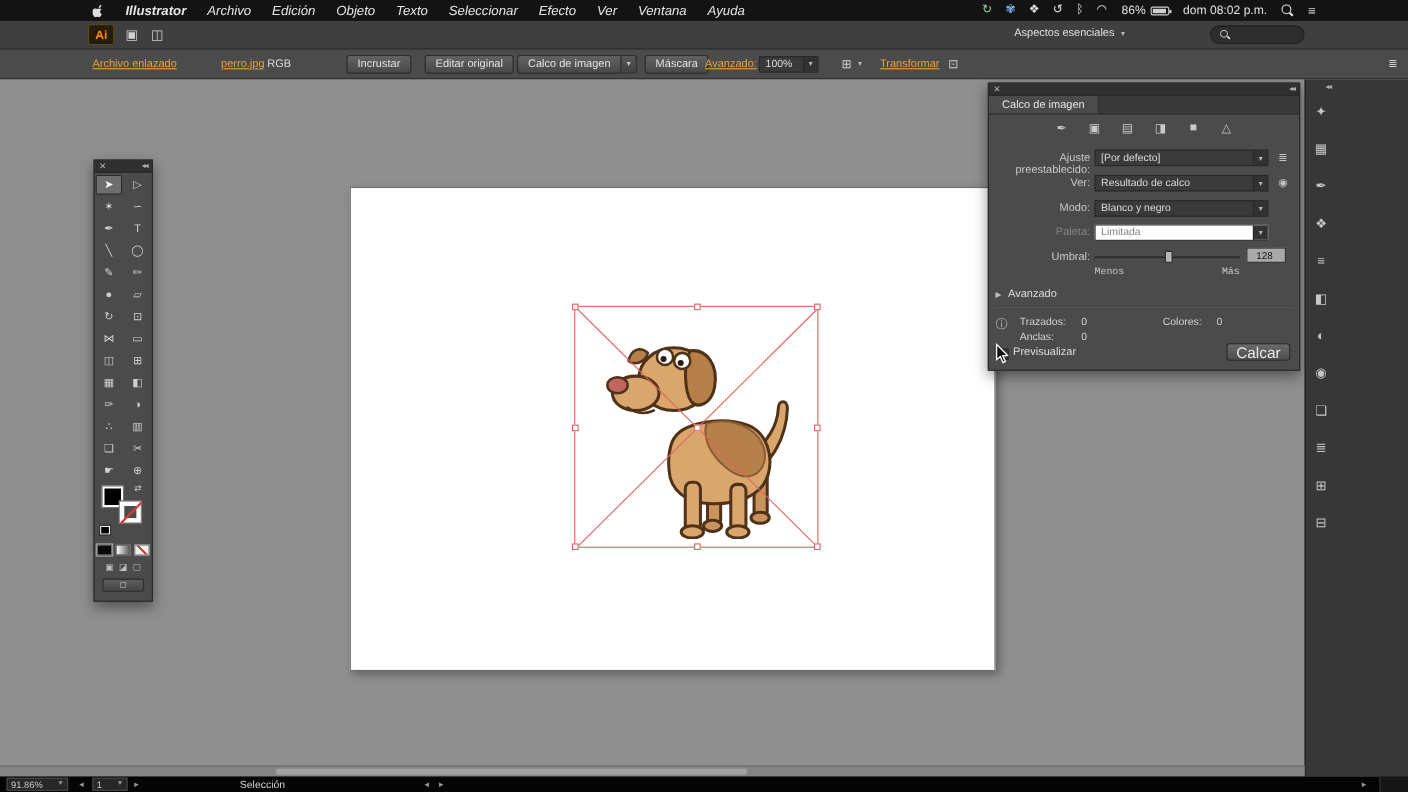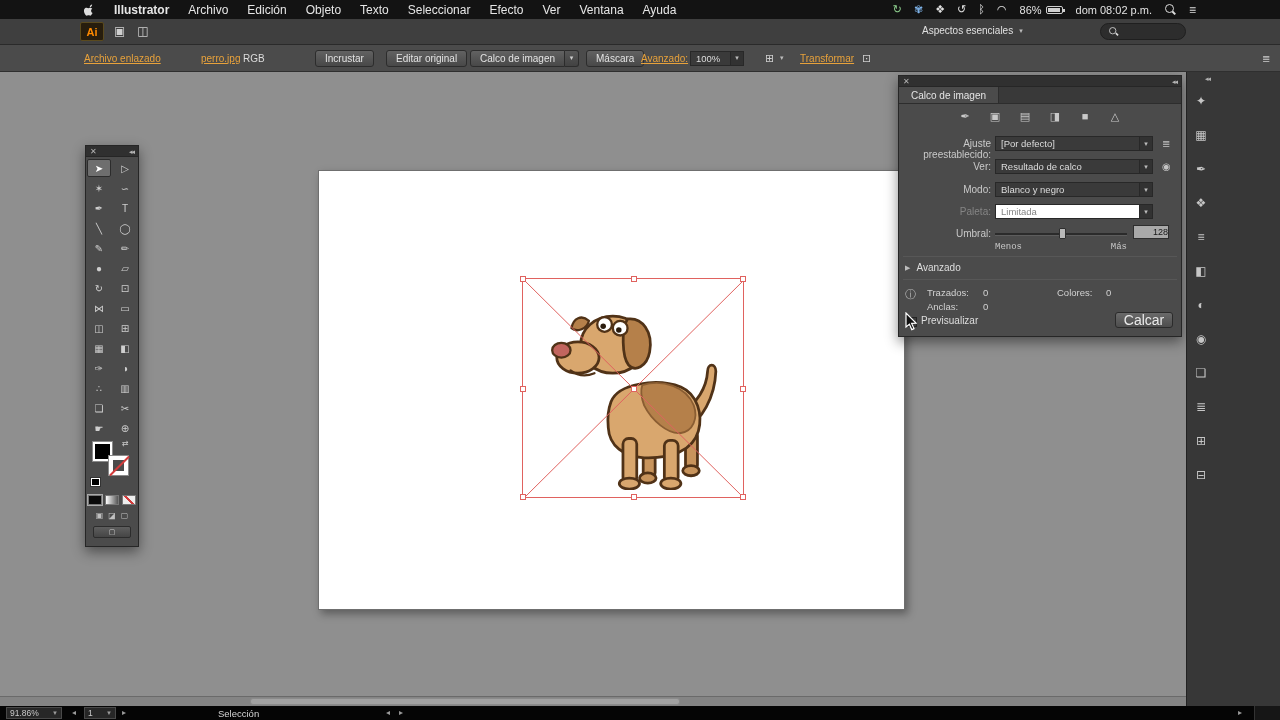--- a/index.html
+++ b/index.html
@@ -6,21 +6,21 @@
   html,body{width:1280px;height:720px;overflow:hidden;background:#000;
     font-family:"Liberation Sans","DejaVu Sans",sans-serif;}
   #screen{position:absolute;left:0;top:0;width:1280px;height:720px;background:#000;overflow:hidden;}
 
   
   .menubar{position:absolute;left:0;top:0;width:1280px;height:19px;background:#131313;
     display:flex;align-items:center;color:#e6e6e6;font-size:12px;padding:0 84px;}
   .menu-left{display:flex;align-items:center;gap:19px;flex:1;min-width:0;}
   .apple{display:inline-flex;align-items:center;}
   .app-name{font-weight:bold;}
-  .menu-item{white-space:nowrap;cursor:default;}
+  .menu-item{white-space:nowrap;cursor:default;font-style:italic;}
   .menu-right{display:flex;align-items:center;gap:13px;font-size:11px;color:#e2e2e2;}
   .mstatus-icon{font-size:11px;line-height:1;}
   .battery-wrap{display:inline-flex;align-items:center;gap:4px;font-size:11px;}
   .battery-icon{display:inline-block;width:17px;height:8px;border:1px solid #cfcfcf;border-radius:2px;position:relative;}
   .battery-icon::before{content:"";position:absolute;left:1px;top:1px;bottom:1px;width:80%;background:#cfcfcf;}
   .battery-icon::after{content:"";position:absolute;right:-3px;top:2px;width:2px;height:3px;background:#cfcfcf;}
   .mag{position:relative;width:11px;height:11px;display:inline-block;}
   .mag::before{content:"";position:absolute;left:0;top:0;width:7px;height:7px;border:1.5px solid #ddd;border-radius:50%;}
   .mag::after{content:"";position:absolute;left:7.5px;top:8px;width:4px;height:1.5px;background:#ddd;transform:rotate(45deg);}
   .nc-icon{font-size:12px;color:#ddd;}
@@ -99,21 +99,21 @@
   .trace-body{position:relative;height:231px;}
   .tp-icons{position:absolute;left:0;right:0;top:4px;display:flex;justify-content:center;gap:10px;}
   .tpreset{width:20px;height:16px;display:flex;align-items:center;justify-content:center;color:#c9c9c9;font-size:11px;}
   .tp-label{position:absolute;left:0;width:92px;text-align:right;font-size:10px;color:#c9c9c9;}
   .tp-label.dim{color:#858585;}
   .tp-dd{position:absolute;left:96px;width:158px;}
   .tp-side-icon{position:absolute;left:263px;font-size:10px;color:#c5c5c5;}
   .slider-track{position:absolute;left:96px;top:129px;width:132px;height:3px;background:#2b2b2b;border-bottom:1px solid #5d5d5d;}
   .slider-thumb{position:absolute;left:160px;top:124px;width:7px;height:11px;background:#b8b8b8;border:1px solid #2e2e2e;border-radius:1px;}
   .tp-valuebox{position:absolute;left:234px;top:121px;width:36px;height:14px;background:#a9a9a9;border:1px solid #2e2e2e;
-    color:#161616;font-size:9px;display:flex;align-items:center;justify-content:flex-end;padding:0 0;}
+    color:#161616;font-size:9px;display:flex;align-items:center;justify-content:flex-end;padding:0 11px;}
   .tp-minmax{position:absolute;left:96px;top:138px;width:132px;display:flex;justify-content:space-between;font-size:9px;color:#c9c9c9;font-family:Liberation Mono, monospace;}
   .tp-sep{position:absolute;left:4px;right:4px;height:1px;background:#3a3a3a;border-bottom:1px solid #575757;}
   .tp-advanced{position:absolute;left:6px;top:158px;display:flex;align-items:center;gap:6px;color:#dedede;font-size:10px;}
   .disclosure{font-size:7px;color:#bdbdbd;}
   .tp-info{position:absolute;font-size:9.5px;color:#d2d2d2;}
   .info-icon{position:absolute;left:6px;top:183px;font-size:11px;color:#b5b5b5;}
   .checkbox{position:absolute;left:8px;top:213px;width:10px;height:10px;background:#3c3c3c;border:1px solid #232323;}
   .tp-preview-label{position:absolute;left:22px;top:211px;font-size:10px;color:#dedede;}
   .trace-btn{position:absolute;right:8px;top:208px;width:58px;height:16px;background:linear-gradient(#6a6a6a,#4d4d4d);
     border:1px solid #2b2b2b;border-radius:3px;color:#eaeaea;font-size:14px;display:flex;align-items:center;justify-content:center;}

